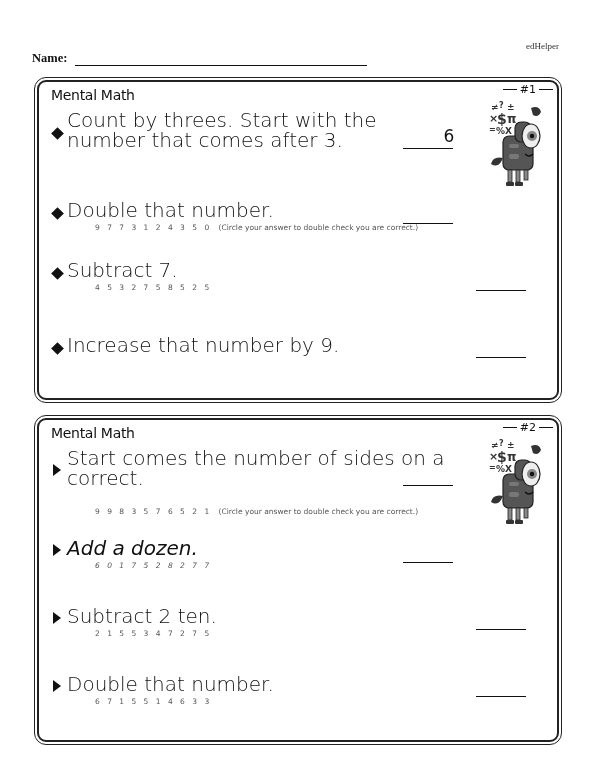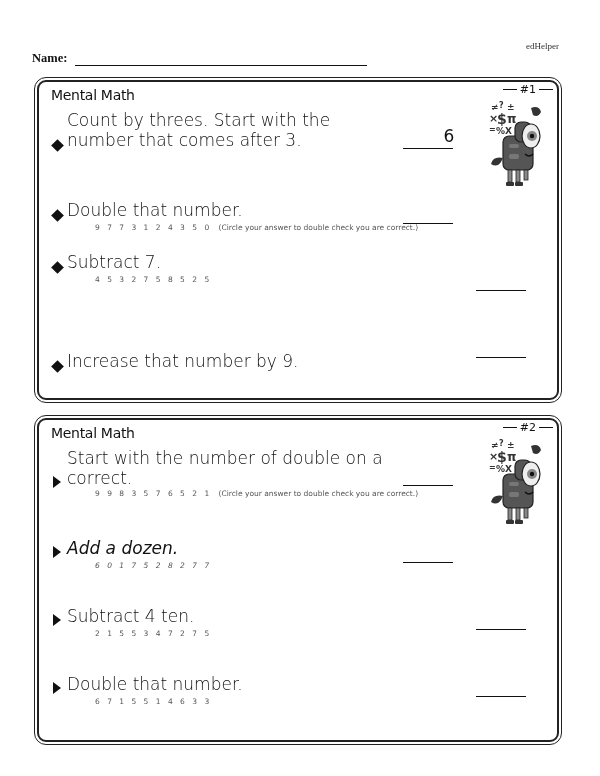--- a/index.html
+++ b/index.html
@@ -16,21 +16,21 @@
     .box1 { top: 77px; height: 326px; }
     .box2 { top: 415px; height: 330px; }
 
     .box-title { position: absolute; left: 12px; top: 5px; font-size: 14px; letter-spacing: -0.3px; color: #111; }
     .box-num { position: absolute; right: 4px; top: 1px; font-size: 11px; color: #111; display: flex; align-items: center; gap: 3px; }
     .box-num .dash { display: inline-block; width: 14px; height: 1px; background: #111; }
 
     .mascot { position: absolute; right: 10px; top: 16px; width: 60px; height: 92px; }
 
     .q { position: absolute; left: 12px; }
-    .q-text { display: flex; align-items: flex-end; font-size: 17px; line-height: 20px; color: #111; font-weight: 300; }
+    .q-text { display: flex; align-items: center; font-size: 20px; line-height: 20px; color: #111; font-weight: 300; }
     .bullet { display: inline-block; width: 16px; flex: 0 0 16px; margin-top: 4px; }
     .diamond { width: 9px; height: 9px; background: #111; transform: rotate(45deg); margin: 2px 0 0 2px; }
     .tri { width: 0; height: 0; border-top: 6px solid transparent; border-bottom: 6px solid transparent; border-left: 8px solid #111; margin-left: 2px; }
     .q-digits { margin-left: 28px; margin-top: 3px; font-size: 7.5px; color: #555; letter-spacing: 2.5px; white-space: nowrap; padding-left: 16px; }
     .q-digits .note { letter-spacing: 0; margin-left: 2px; }
 
     .ans { position: absolute; width: 50px; height: 1.3px; background: #111; }
     .ans-val { position: absolute; width: 50px; text-align: center; font-size: 17px; color: #111; }
   </style>
 </head>
@@ -94,32 +94,32 @@
       <div class="q-text">
           <span class="bullet">
             <div class="diamond"></div>
           </span>
           <span>Double that number.</span>
         </div>
       <div class="q-digits"><span>9 7 7 3 1 2 4 3 5 0</span> <span class="note">(Circle your answer to double check you are correct.)</span></div>
     </div>
     <div class="ans" style="left:364px; top:141px;"></div>
 
-    <div class="q" style="top:170px;">
+    <div class="q" style="top:178px;">
       <div class="q-text">
           <span class="bullet">
             <div class="diamond"></div>
           </span>
           <span>Subtract 7.</span>
         </div>
       <div class="q-digits">4 5 3 2 7 5 8 5 2 5</div>
     </div>
     <div class="ans" style="left:437px; top:208px;"></div>
 
-    <div class="q" style="top:253px;margin-top:16px;">
+    <div class="q" style="top:253px;">
       <div class="q-text">
           <span class="bullet">
             <div class="diamond"></div>
           </span>
           <span>Increase that number by 9.</span>
         </div>
     </div>
     <div class="ans" style="left:437px; top:275px;"></div>
   </div>
 </div>
@@ -159,43 +159,43 @@
       <rect x="37" y="72" width="4" height="10" fill="#888" stroke="#222" stroke-width="0.8"></rect>
       <rect x="19" y="84" width="8" height="4" rx="1" fill="#333"></rect>
       <rect x="28" y="84" width="8" height="4" rx="1" fill="#333"></rect>
     </svg>
 
     <div class="q" style="top:28px;">
       <div class="q-text">
           <span class="bullet">
             <div class="tri"></div>
           </span>
-        <span><span>Start with the number of double on a</span><br><span>correct.</span></span>
+        <span><span>Start comes the number of sides on a</span><br><span>correct.</span></span>
       </div>
-      <div class="q-digits" style="margin-top:1px;"><span>9 9 8 3 5 7 6 5 2 1</span> <span class="note">(Circle your answer to double check you are correct.)</span></div>
+      <div class="q-digits" style="margin-top:19px;"><span>9 9 8 3 5 7 6 5 2 1</span> <span class="note">(Circle your answer to double check you are correct.)</span></div>
     </div>
     <div class="ans" style="left:364px; top:65px;"></div>
 
     <div class="q" style="top:118px;font-style:italic;">
       <div class="q-text">
           <span class="bullet">
             <div class="tri"></div>
           </span>
           <span>Add a dozen.</span>
         </div>
       <div class="q-digits">6 0 1 7 5 2 8 2 7 7</div>
     </div>
     <div class="ans" style="left:364px; top:142px;"></div>
 
     <div class="q" style="top:186px;">
       <div class="q-text">
           <span class="bullet">
             <div class="tri"></div>
           </span>
-          <span>Subtract 4 ten.</span>
+          <span>Subtract 2 ten.</span>
         </div>
       <div class="q-digits">2 1 5 5 3 4 7 2 7 5</div>
     </div>
     <div class="ans" style="left:437px; top:209px;"></div>
 
     <div class="q" style="top:254px;">
       <div class="q-text">
           <span class="bullet">
             <div class="tri"></div>
           </span>

